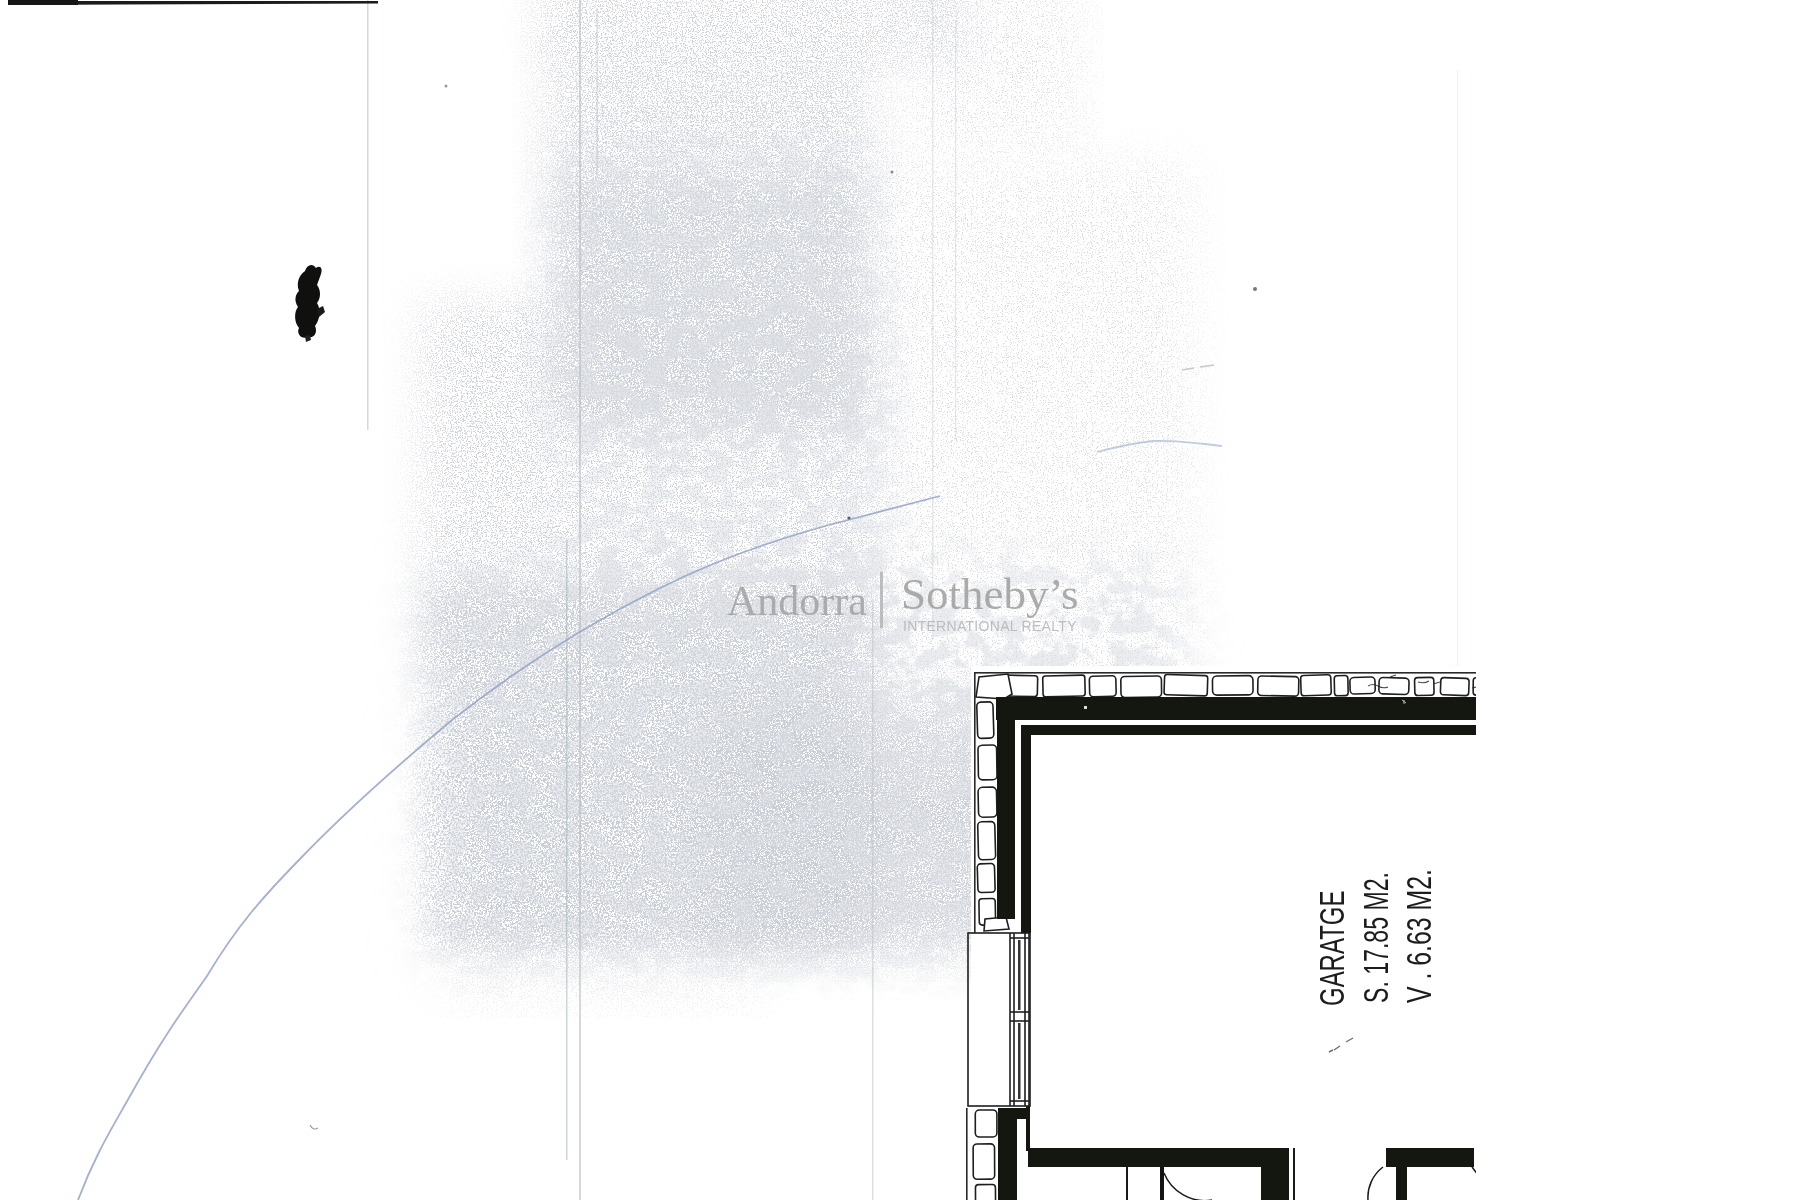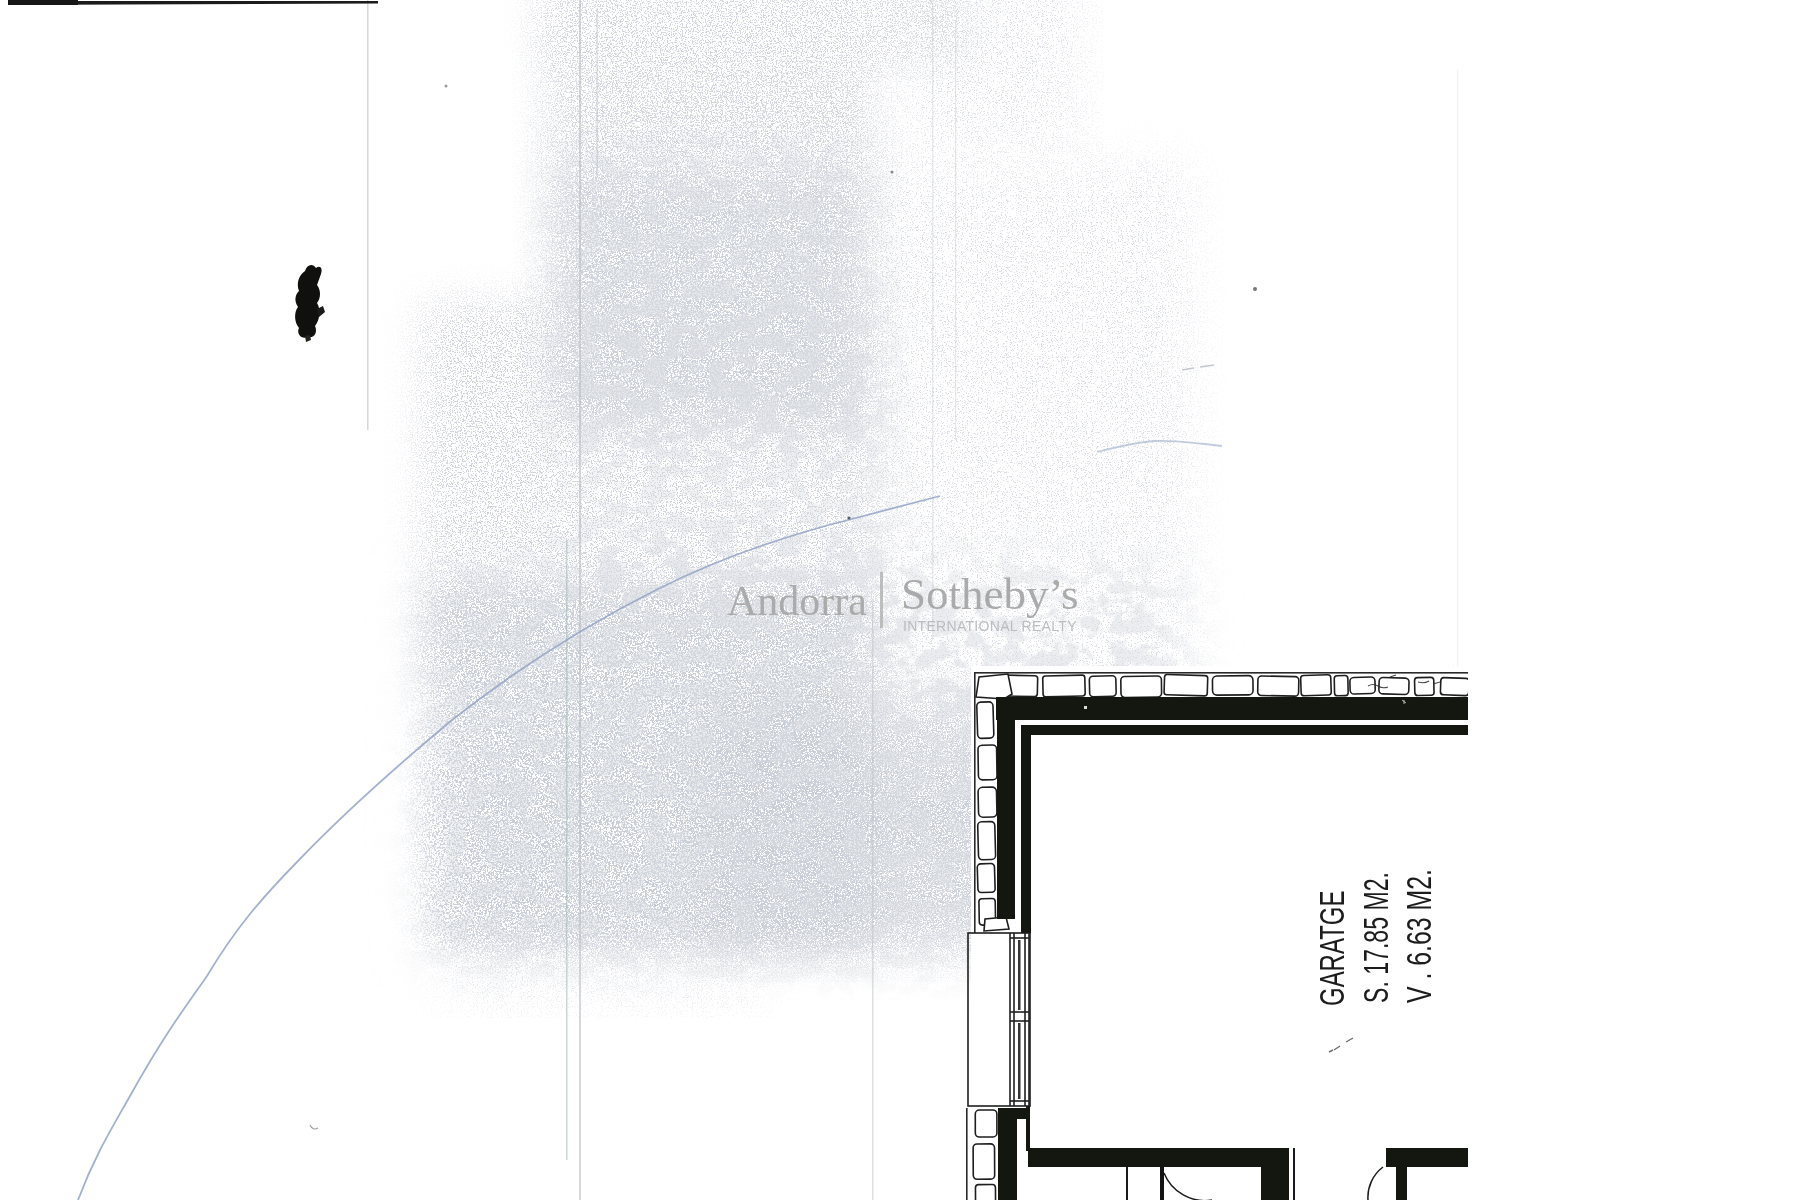--- a/index.html
+++ b/index.html
@@ -1,16 +1,16 @@
 <!DOCTYPE html>
 <html><head>
 <meta charset="utf-8">
 <style>
   html,body{margin:0;padding:0;background:#fff;}
-  .page{position:relative;width:1468px;height:1200px;background:#ffffff;overflow:hidden;font-family:"Liberation Sans",sans-serif;}
+  .page{position:relative;width:1468px;height:1200px;background:#ffffff;overflow:hidden;font-family:"Liberation Sans",sans-serif;padding-left:8px;}
   svg{position:absolute;left:0;top:0;}
 </style>
 </head>
 <body>
 <div class="page">
 <svg width="1800" height="1200" viewBox="0 0 1800 1200">
   <defs>
     <filter id="fMed" x="-0.1" y="-0.1" width="1.2" height="1.2">
       <feTurbulence type="fractalNoise" baseFrequency="0.8" numOctaves="2" seed="7"></feTurbulence>
       <feColorMatrix type="matrix" values="0 0 0 0 0.64  0 0 0 0 0.66  0 0 0 0 0.71  0 0 0 20 -11" result="spk"></feColorMatrix>

